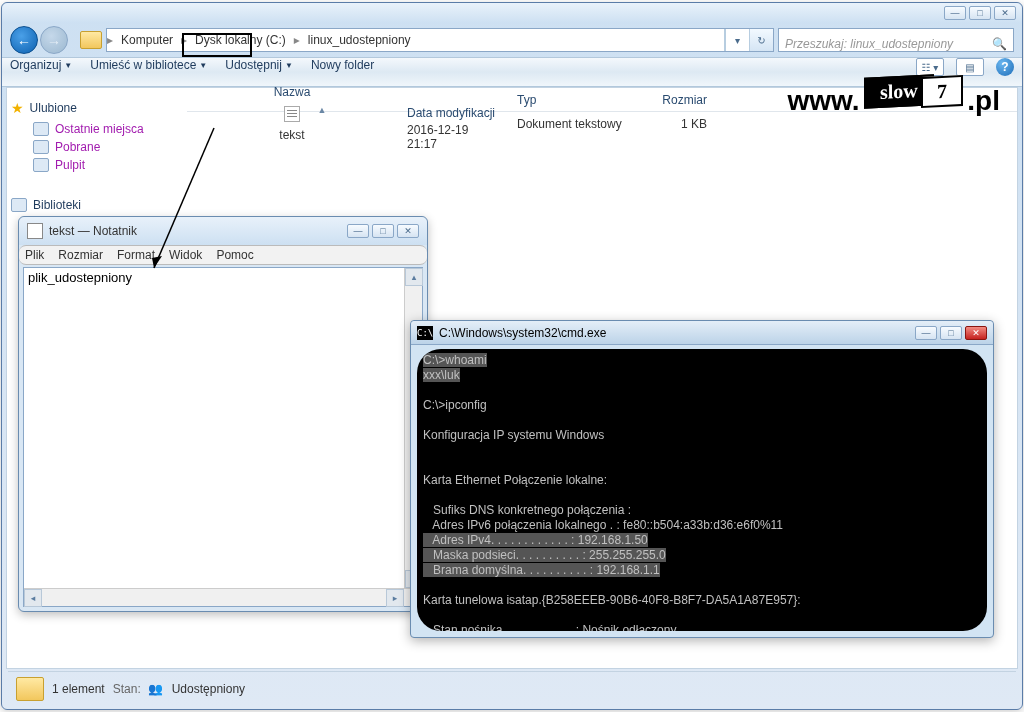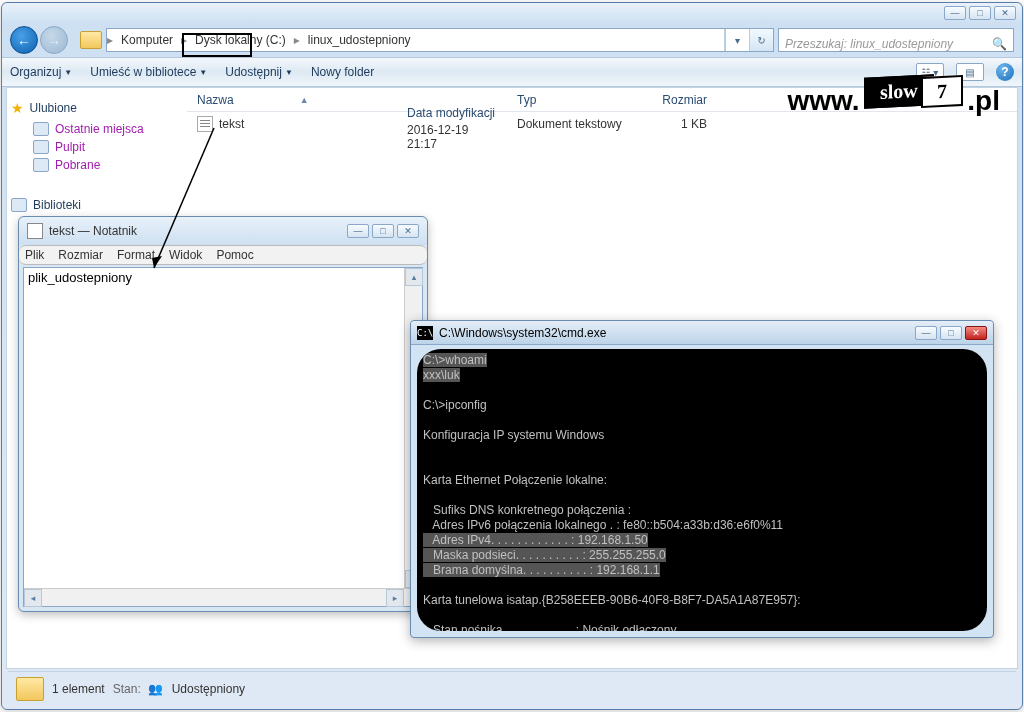--- a/index.html
+++ b/index.html
@@ -39,40 +39,40 @@
 .addr-tail { position: absolute; right: 0; top: 0; bottom: 0; display: flex; border-left: 1px solid #b7cde0; }
 .addr-tail div { width: 24px; display: flex; align-items: center; justify-content: center;
   border-left: 1px solid #b7cde0; font-size: 10px; color: #4a6b8c; }
 .addr-tail .refresh { background: linear-gradient(to bottom,#f2f9ff,#d5e5f4); }
 .searchbox { width: 236px; height: 24px; background: #fff; border: 1px solid #8aa7c7;
   display: flex; align-items: flex-end; padding: 0 6px; font-size: 12px; color: #999; font-style: italic; }
 .searchbox .srchic { margin-left: auto; font-style: normal; color: #4a78a8; }
 .toolbar {
   height: 30px; background: linear-gradient(to bottom,#f4f8fc,#dde9f3,#f0f6fb);
   border-top: 1px solid #b2c8dc; border-bottom: 1px solid #b2c8dc;
-  display: flex; align-items: center; padding: 0 8px; gap: 18px;
+  display: flex; align-items: flex-start; padding: 0 8px; gap: 18px;
 }
 .tbtn { font-size: 12px; color: #1e3a5c; cursor: default; display: flex; align-items: center; gap: 3px; }
 .tbtn .drop { font-size: 8px; }
 .toolbar .right { margin-left: auto; display: flex; gap: 12px; align-items: center; }
 .viewic { width: 28px; height: 18px; border: 1px solid #8aa7c7; background: #fff; border-radius: 2px;
   display: flex; align-items: center; justify-content: center; font-size: 10px; color: #4a6b8c; }
 .helpic { width: 18px; height: 18px; border-radius: 50%; background: radial-gradient(circle at 35% 30%,#6bb7f0,#1e6db8);
   color: #fff; font-size: 12px; font-weight: bold; text-align: center; line-height: 18px; }
 
 .explorer-body { position: absolute; left: 4px; right: 4px; top: 84px; bottom: 40px; display: flex; background: #fff; border: 1px solid #c3d3e2; }
 .sidebar { width: 180px; padding: 8px 4px; font-size: 12px; }
 .navhdr { display: flex; align-items: center; gap: 6px; font-weight: normal; color: #1e3a5c; margin: 4px 0; }
 .navitem { display: flex; align-items: center; gap: 6px; padding: 2px 0 2px 22px; color: #a21caf; }
 .star-ic { color: #f2b200; font-size: 14px; }
 .icon { width: 16px; height: 14px; display: inline-block; border: 1px solid #8aa7c7; background: #dde9f5; border-radius: 2px; }
 .main { flex: 1; position: relative; }
 .colhdr { height: 24px; display: flex; align-items: center; border-bottom: 1px solid #e0e6ec; font-size: 12px; color: #2a4b70; }
 .colhdr > div { padding: 0 10px; }
-.col-name { width: 210px; display: flex; align-items: center; gap: 6px; }
+.col-name { width: 210px; display: flex; align-items: center; gap: 6px; flex-direction: column; }
 .col-sort { font-size: 9px; color: #6a87a5; }
 .col-date { width: 110px; margin-top: 26px; }
 .col-type { width: 130px; }
 .col-size { width: 80px; text-align: right; }
 .filerow { height: 24px; display: flex; align-items: center; font-size: 12px; color: #333; }
 .filerow > div { padding: 0 10px; }
 .filecell { display: flex; align-items: center; gap: 6px; }
 .txt-ic { width: 16px; height: 16px; border: 1px solid #aaa; background: #fff; position: relative; }
 .txt-ic::after { content: ""; position: absolute; left: 2px; top: 3px; right: 2px; height: 7px;
   background: repeating-linear-gradient(to bottom, #888 0, #888 1px, transparent 1px, transparent 3px); }
@@ -194,25 +194,25 @@
       <div class="navhdr">
           <span class="star-ic">★</span>
           <span>Ulubione</span>
         </div>
       <div class="navitem">
           <span class="icon"></span>
           <span>Ostatnie miejsca</span>
         </div>
       <div class="navitem">
           <span class="icon"></span>
+          <span>Pobrane</span>
+        </div>
+      <div class="navitem">
+          <span class="icon"></span>
           <span>Pulpit</span>
-        </div>
-      <div class="navitem">
-          <span class="icon"></span>
-          <span>Pobrane</span>
         </div>
       <div style="height:20px"></div>
       <div class="navhdr">
           <span class="icon"></span>
           <span>Biblioteki</span>
         </div>
       <div class="navitem">
           <span class="icon"></span>
           <span>Dokumenty</span>
         </div>

